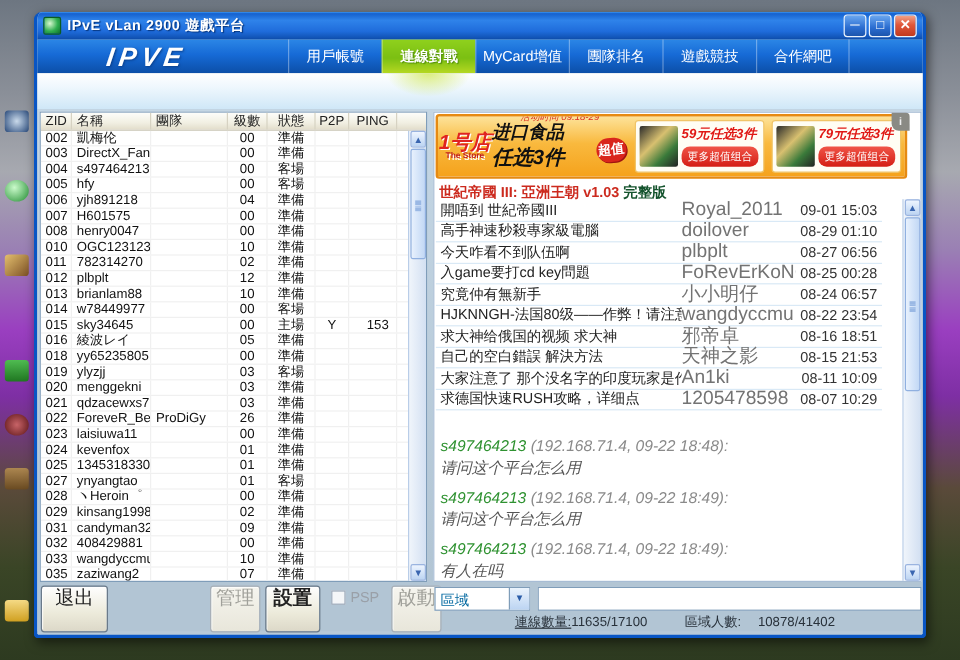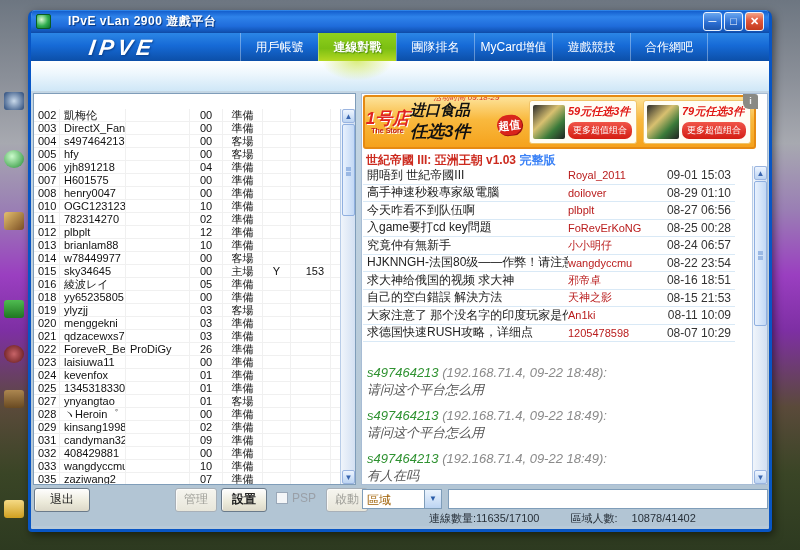--- a/index.html
+++ b/index.html
@@ -14,21 +14,20 @@
   .window {
     position:absolute; left:28px; top:10px; width:744px; height:522px;
     border:3px solid #0855c4; border-top:none;
     border-radius:7px 7px 4px 4px; overflow:hidden;
     box-shadow:2px 3px 9px rgba(0,0,0,.5);
     background:#b7c9d8;
   }
   .titlebar {
     height:23px; display:flex; align-items:center; padding:0 5px;
     background:linear-gradient(180deg,#3b95f2 0%,#1561cf 6%,#2f83ea 30%,#1f6cdb 70%,#1255b8 92%,#0e4aa5 100%);
-    gap:12px;
   }
   .win-icon { width:15px; height:15px; margin-right:5px; border-radius:2px;
     background:radial-gradient(circle at 35% 35%, #d8f8d0, #2fae4f 55%, #0d6e2a); border:1px solid #0b5c22; }
   .title-text { color:#fff; font-weight:bold; font-size:12px; letter-spacing:.5px; text-shadow:1px 1px 1px #05337a; flex:1; }
   .win-btns { display:flex; gap:2px; }
   .win-btn { width:19px; height:19px; border-radius:3px; border:1px solid #eaf2fc; color:#fff;
     font-size:11px; line-height:16px; text-align:center; font-weight:bold;
     background:linear-gradient(180deg,#6aa7f0,#2a6cd0 60%,#1c55ad); }
   .win-btn.close { background:linear-gradient(180deg,#f3a488,#e0573b 45%,#c23a1e); }
   
@@ -86,41 +85,41 @@
   .offer { flex:1; height:44px; margin:0 3px; background:#fffdf4; border:1px solid #f0c468; border-radius:3px;
     position:relative; padding:3px 4px 0 38px; }
   .offer .prod { position:absolute; left:3px; top:4px; width:32px; height:34px; border-radius:2px;
     background:linear-gradient(135deg,#2a2a2a 0%,#d8c070 40%,#3a7a3a 70%,#222 100%); }
   .offer .price { color:#e01814; font-size:11px; font-weight:bold; font-style:italic; white-space:nowrap; }
   .offer .more { display:inline-block; margin-top:3px; background:linear-gradient(180deg,#f05548,#d41e14); color:#fff;
     font-size:9px; padding:2px 5px; border-radius:7px; white-space:nowrap; }
   .ad-info { position:absolute; right:9px; top:0px; width:15px; height:15px; background:#8a8a84; color:#eee;
     border-radius:0 3px 0 6px; font-size:9px; font-weight:bold; text-align:center; line-height:15px; }
   .game-title { position:absolute; left:4px; top:58px; font-size:12px; font-weight:bold; }
-  .game-title .red{ color:#cc2a1e; } .game-title .blk{ color:#3b82f6; }
+  .game-title .red{ color:#cc2a1e; } .game-title .blk{ color:#14532d; }
   .forum { position:absolute; left:1px; top:73px; right:32px; height:193px; overflow:hidden; }
   .f-row { display:flex; align-items:center; height:17.5px; border-bottom:1px solid #d9e9f6; }
   .f-title { flex:1; font-size:12px; color:#222; padding-left:4px; white-space:nowrap; overflow:hidden; }
-  .f-author { width:95px; font-size:11px; color:#b91c1c; white-space:nowrap; overflow:hidden; }
+  .f-author { width:95px; font-size:16px; color:#737373; white-space:nowrap; overflow:hidden; }
   .f-date { width:72px; font-size:12px; color:#333; text-align:right; padding-right:4px; white-space:nowrap; }
   .chatlog { position:absolute; left:1px; top:267px; right:16px; bottom:1px; overflow:hidden; padding:2px 4px;font-style:italic; }
   .msg { margin-bottom:7px; }
   .msg .u { color:#2f9231; font-size:13px; }
   .msg .m { color:#8a8a8a; font-size:13px; }
   .msg .t { color:#555; font-size:13px; }
   .rp-sbar { right:0; top:72px; bottom:0; }
   
-  .xp-btn { position:absolute; height:24px; border:1px solid #6a7a8a; border-radius:3px;
-    background:linear-gradient(180deg,#fefefe,#eceada 60%,#dcd8c8); font-size:12px; color:#222;
+  .xp-btn { position:absolute; height:39px; border:1px solid #6a7a8a; border-radius:3px;
+    background:linear-gradient(180deg,#fefefe,#eceada 60%,#dcd8c8); font-size:16px; color:#222;
     text-align:center; line-height:20px; box-shadow:1px 1px 0 rgba(255,255,255,.7) inset; }
   .xp-btn.disabled { color:#a0a09a; border-color:#a8b0b8; background:linear-gradient(180deg,#f6f5ef,#e8e6da); }
   .psp { position:absolute; display:flex; align-items:center; gap:4px; font-size:12px; color:#9aa0a8; }
   .psp .box { width:12px; height:12px; border:1px solid #9aa8b8; background:#f4f6f8; }
   .combo { position:absolute; height:20px; background:#fff; border:1px solid #7f9db9; display:flex; }
-  .combo .val { flex:1; font-size:12px; color:#a16207; padding:2px 0 0 4px; }
+  .combo .val { flex:1; font-size:12px; color:#0369a1; padding:2px 0 0 4px; }
   .combo .drop { width:17px; border-left:1px solid #7f9db9; background:linear-gradient(180deg,#eaf3fd,#bcd4f2);
     color:#2a5ca8; font-size:8px; text-align:center; line-height:18px; }
   .chat-input { position:absolute; height:20px; background:#fff; border:1px solid #7f9db9; }
   .statusbar { position:absolute; left:0; right:0; top:420px; height:15px; font-size:11px; color:#28313a; }
   .statusbar span { margin-right:14px; }
 </style>
 </head>
 <body>
 
 <div class="desk-icon" style="left:4px;top:92px;background:radial-gradient(circle,#cde,#247);"></div>
@@ -144,36 +143,46 @@
   </div>
 
   <div class="navband">
     <div class="logo">IPVE</div>
     <div class="tabs">
 
         <div class="tab">用戶帳號</div>
 
         <div class="tab active">連線對戰</div>
 
+        <div class="tab">MyCard增值</div>
+
         <div class="tab">團隊排名</div>
-
-        <div class="tab">MyCard增值</div>
 
         <div class="tab">遊戲競技</div>
 
         <div class="tab">合作網吧</div>
       </div>
   </div>
   <div class="lightband">
     <div class="tab-glow" style="left:287px;"></div>
   </div>
 
   <div class="content">
 
     <div class="ptable">
+      <div class="pt-head">
+        <div class="pt-hcell c-zid">ZID</div>
+        <div class="pt-hcell c-name">名稱</div>
+        <div class="pt-hcell c-team">團隊</div>
+        <div class="pt-hcell c-lvl">級數</div>
+        <div class="pt-hcell c-st">狀態</div>
+        <div class="pt-hcell c-p2p">P2P</div>
+        <div class="pt-hcell c-ping">PING</div>
+        <div class="pt-hcell c-fill"></div>
+      </div>
       <div class="pt-body">
 
           <div class="pt-row">
             <div class="pt-cell c-zid">002</div>
             <div class="pt-cell c-name">凱梅伦</div>
             <div class="pt-cell c-team"></div>
             <div class="pt-cell c-lvl">00</div>
             <div class="pt-cell c-st">準備</div>
             <div class="pt-cell c-p2p"></div>
             <div class="pt-cell c-ping"></div>
@@ -622,18 +631,18 @@
     </div>
     <div class="xp-btn disabled" style="left:295px;top:397px;width:42px;">啟動</div>
 
     <div class="combo" style="left:331px;top:398px;width:80px;">
       <div class="val">區域</div>
       <div class="drop">▼</div>
     </div>
     <input class="chat-input" style="left: 417px; top: 398px; width: 320px;" value="">
 
     <div class="statusbar">
-      <span style="margin-left:398px;"><b style="font-weight:normal;">連線數量:</b><span>11635/17100</span></span>
+      <span style="margin-left:398px;"><b style="font-weight:normal;text-decoration:underline;">連線數量:</b><span>11635/17100</span></span>
       <span><span>區域人數:</span><span>10878/41402</span></span>
     </div>
 
   </div>
 </div>
 
 </body></html>

